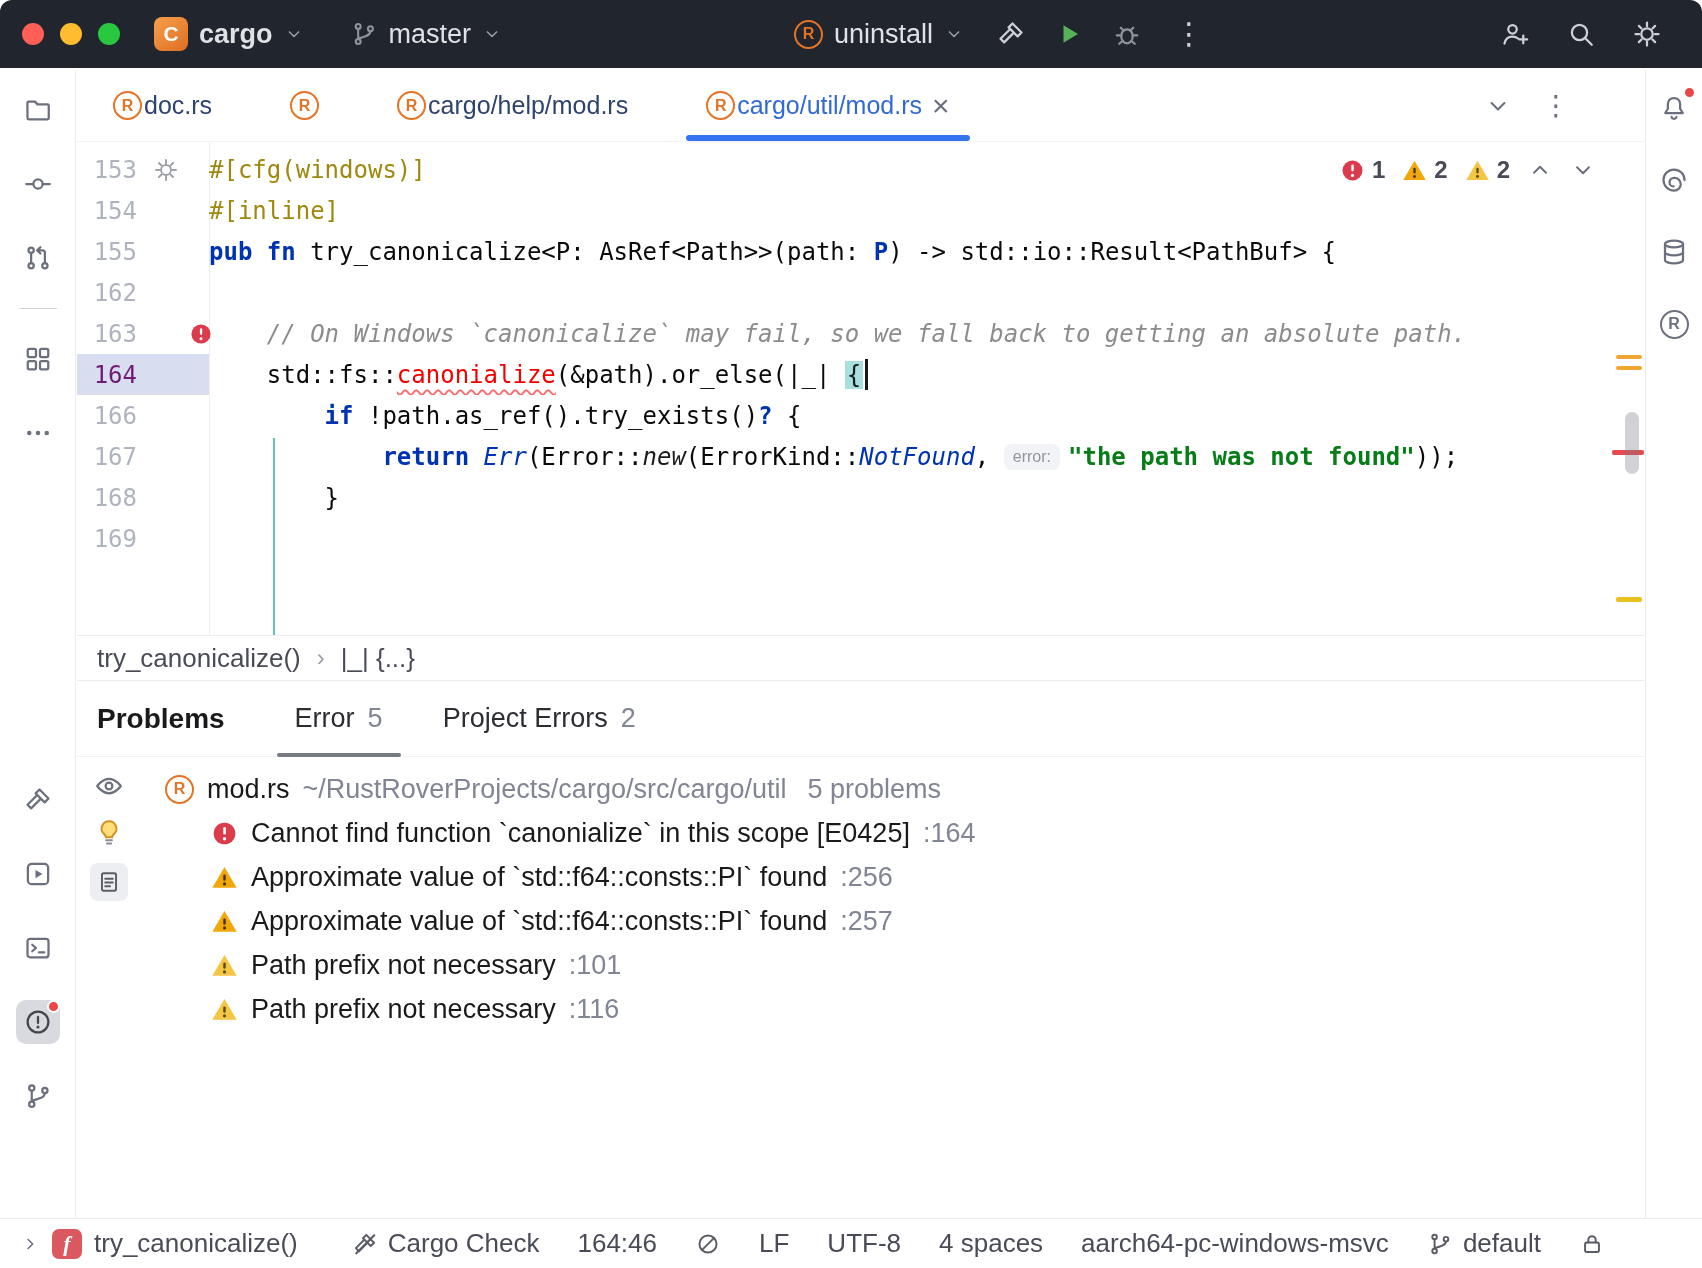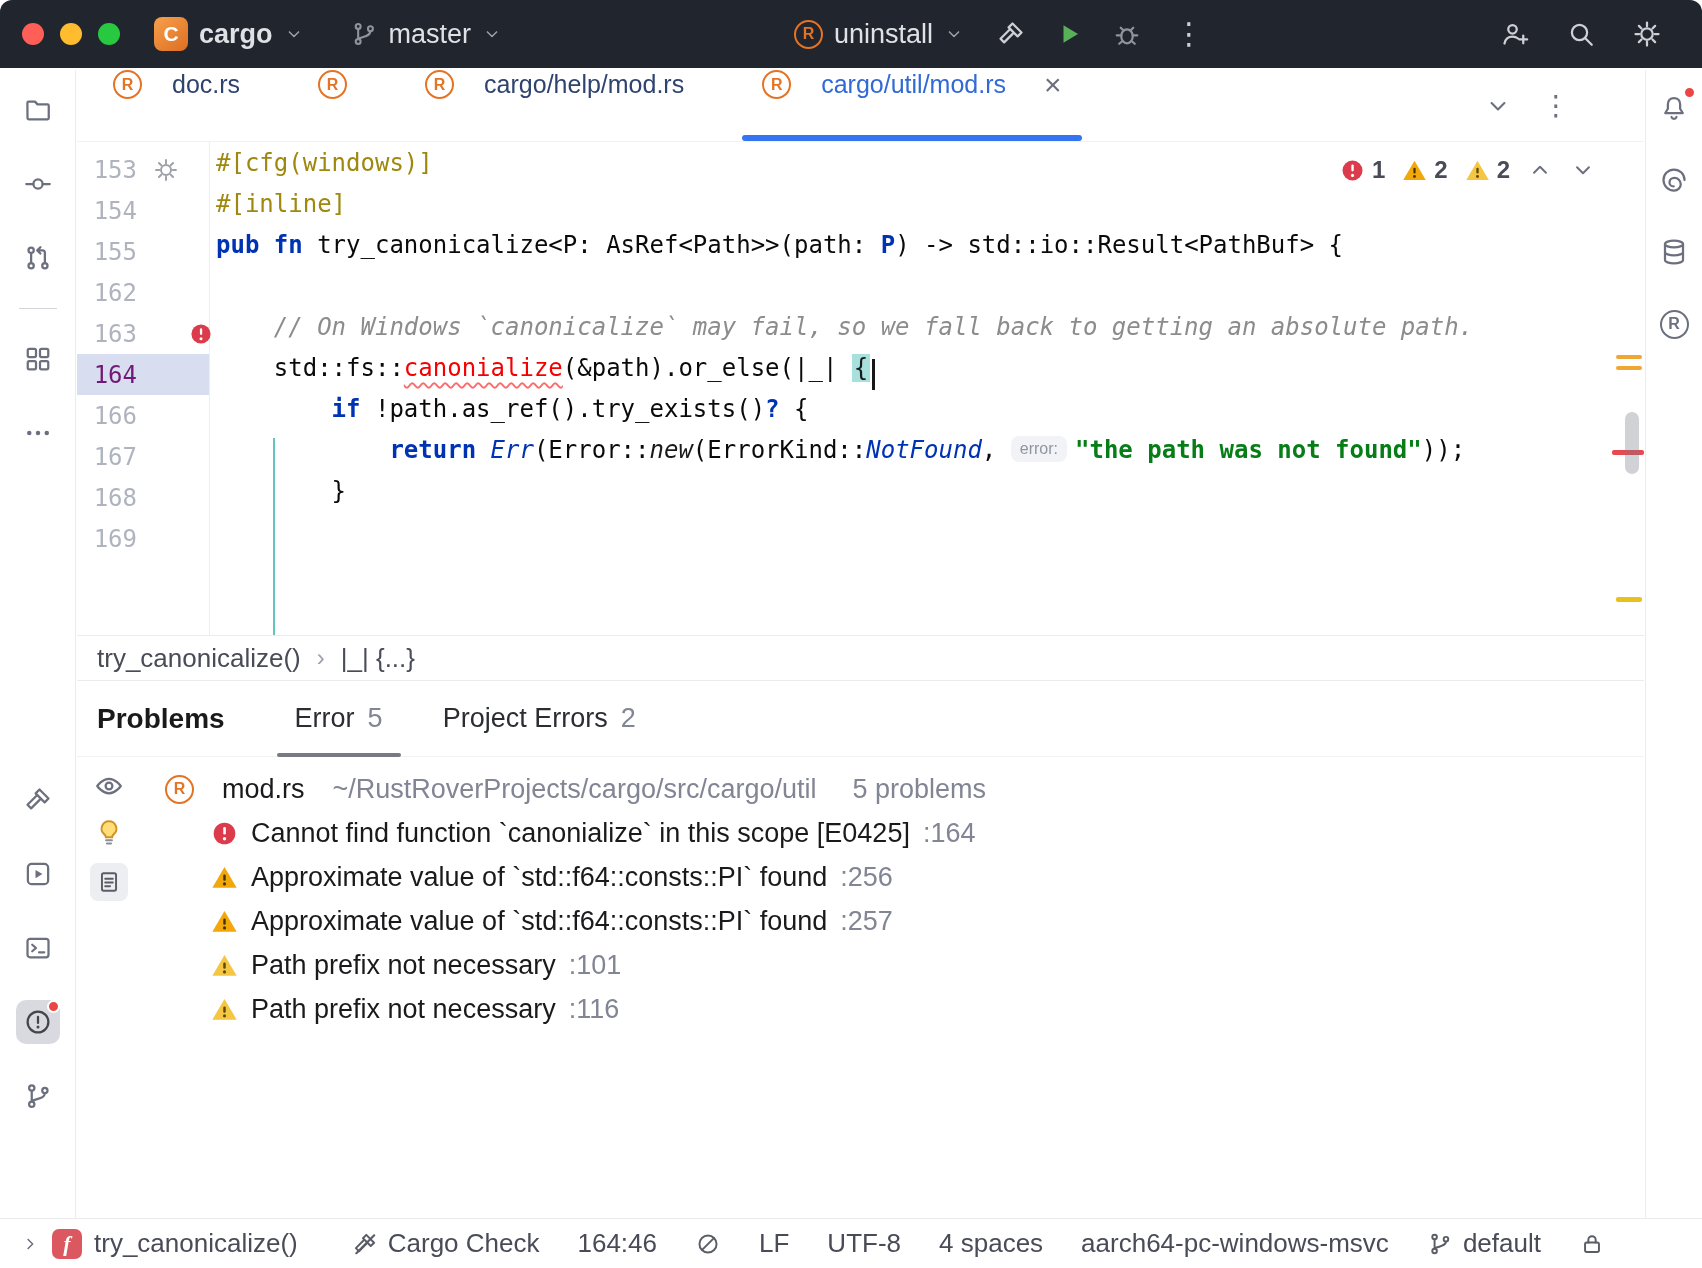--- a/index.html
+++ b/index.html
@@ -41,21 +41,21 @@
 .tool-btn .ic{width:30px;height:30px}
 .tool-btn.active{background:#D8DADF;color:#43454C}
 .badge{position:absolute;top:0;right:0;width:13px;height:13px;border-radius:50%;background:#ED4545;border:2px solid #fff}
 .right-sidebar{position:absolute;top:70px;right:0;bottom:50px;width:57px;border-left:1px solid #EBECF0;background:#fff;display:flex;flex-direction:column;align-items:center;padding-top:16px;gap:28px}
 
 
 .center{position:absolute;top:70px;left:77px;right:58px;bottom:50px;display:flex;flex-direction:column}
 
 .tabbar{height:72px;display:flex;align-items:stretch;padding:0 70px 0 36px;border-bottom:1px solid #F1F2F4;flex:0 0 72px}
 .tabs{display:flex;gap:78px}
-.tab{position:relative;display:flex;align-items:flex-start;gap:30px;font-size:25px;color:#2E436E}
+.tab{position:relative;display:flex;align-items:center;gap:2px;font-size:25px;color:#2E436E}
 .tab-label{white-space:nowrap}
 .tab.active .tab-label{color:#3169D5}
 .tab-close{color:#6C707E;font-size:30px;margin-left:8px;line-height:1}
 .tab-underline{position:absolute;left:-20px;right:-20px;bottom:0;height:6px;border-radius:3px;background:#3574F0}
 .tab-controls{margin-left:auto;display:flex;align-items:center;gap:26px;color:#6C707E}
 .tab-controls .kebab{color:#6C707E;font-size:28px}
 
 
 .editor{position:relative;height:493px;flex:0 0 493px;overflow:hidden;font-family:"DejaVu Sans Mono","Liberation Mono",monospace;font-size:24px;background:#fff}
 .gutter-sep{position:absolute;left:132px;top:0;bottom:0;width:1px;background:#EDEEF1}
@@ -64,21 +64,21 @@
 .crow{display:flex;height:41px;align-items:center}
 .gut{position:relative;width:132px;flex:0 0 132px;height:100%;display:flex;align-items:center}
 .lnum{position:absolute;right:72px;font-size:24px;color:#AEB3BE}
 .crow.current .gut{background:#D8DEEF}
 .crow.current .lnum{color:#701a75}
 .gic{position:absolute;display:flex;width:26px;height:26px;color:#9DA0A8}
 .gic svg{width:100%;height:100%}
 .gic-gear{left:76px}
 .gic-fold{left:104px;color:#6C707E}
 .gic-error{left:112px;width:24px;height:24px;z-index:2}
-.ctext{flex:1;white-space:pre;padding-left:7px;height:100%;display:flex;align-items:flex-start;overflow:hidden}
+.ctext{flex:1;white-space:pre;height:100%;display:flex;align-items:center;overflow:hidden}
 .seg-plain{color:#0a0a0a}
 .seg-kw{color:#0033B3;font-weight:600}
 .seg-attr{color:#9E880D}
 .seg-comment{color:#8C8C8C;font-style:italic}
 .seg-string{color:#067D17;font-weight:700}
 .seg-error{color:#F50000;text-decoration:underline wavy 1.5px #FA6B6B;text-underline-offset:6px}
 .seg-enum{color:#0033B3;font-style:italic}
 .seg-fnit{color:#1a1a1a;font-style:italic}
 .seg-fold{background:#E8EAED;border-radius:4px;color:#2B2D33;box-shadow:0 0 0 1px #D6D8DD;padding:0 4px}
 .seg-brace{background:#A7E0DC;padding:0 2px}
@@ -104,21 +104,21 @@
 .ptitle{font-weight:700;font-size:28px;color:#1A1A1C;margin-right:66px}
 .ptab{position:relative;height:76px;display:flex;align-items:center;gap:13px;font-size:27px;color:#2B2D33;padding:0 4px;margin-right:52px}
 .ptab .pcount{color:#818594}
 .ptab-underline{position:absolute;left:-14px;right:-14px;bottom:0;height:4px;border-radius:2px;background:#767A83}
 .pb{flex:1;position:relative;padding-top:10px;overflow:hidden}
 .ptools{position:absolute;left:13px;top:14px;display:flex;flex-direction:column;align-items:center;gap:16px;color:#6C707E}
 .ptools .ic{width:30px;height:30px}
 .doc-chip{width:38px;height:38px;border-radius:8px;background:#EDEEF2;display:flex;align-items:center;justify-content:center;color:#5A5D66}
 .doc-chip .ic{width:26px;height:26px}
 .ptree{margin-left:88px}
-.proot{display:flex;align-items:center;gap:28px;font-size:27px;height:44px}
+.proot{display:flex;align-items:center;gap:13px;font-size:27px;height:44px}
 .proot .fname{color:#1A1A1C}
 .proot .fpath{color:#818594}
 .proot .fsummary{color:#818594;margin-left:8px}
 .pitem{display:flex;align-items:center;gap:13px;font-size:27px;height:44px;margin-left:46px}
 .pitem .ic{width:27px;height:27px}
 .pitem .msg{color:#1A1A1C;white-space:nowrap}
 .pitem .lineref{color:#818594}
 
 
 .statusbar{position:absolute;left:0;right:0;bottom:0;height:50px;background:#fff;border-top:1px solid #EBECF0;display:flex;align-items:center;padding:0 28px 0 20px;font-size:26px;color:#494B57;gap:38px}

